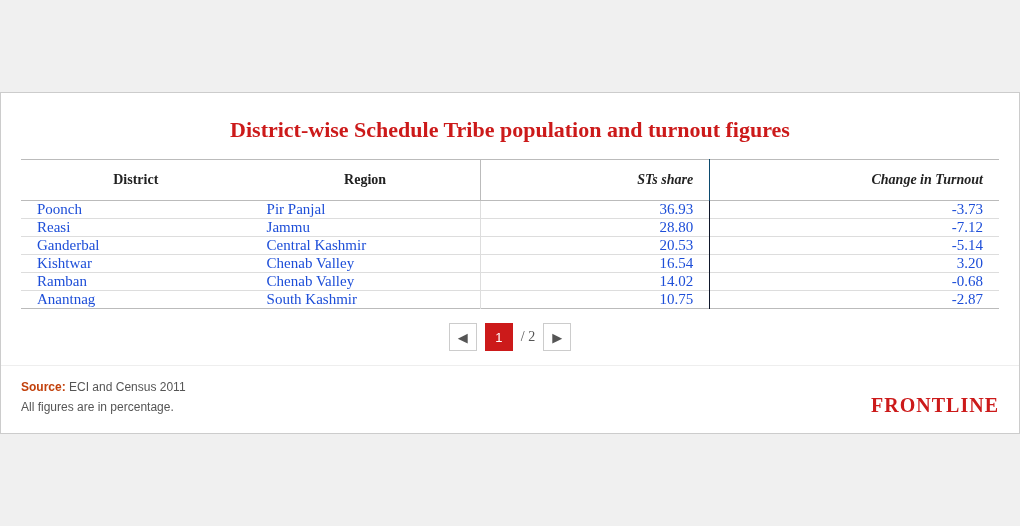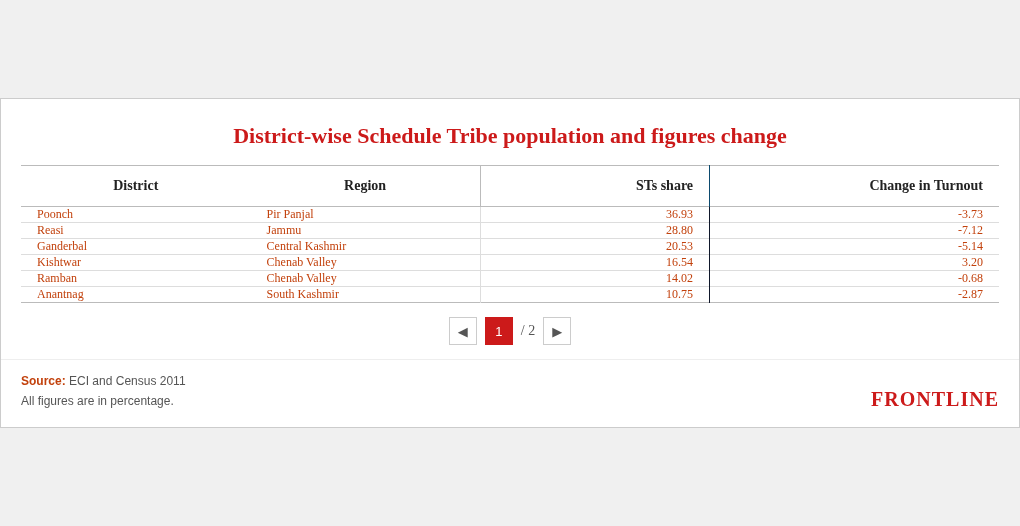--- a/index.html
+++ b/index.html
@@ -53,34 +53,35 @@
       padding: 12px 16px;
       font-size: 14px;
       font-weight: bold;
       color: #222222;
       text-align: center;
       background: #ffffff;
     }
 
     thead th.right-align {
       text-align: right;
+      font-style: italic;
     }
 
     tbody tr {
       border-bottom: 1px solid #dddddd;
     }
 
     tbody tr:last-child {
       border-bottom: 1px solid #bbbbbb;
     }
 
     tbody td {
       padding: 0 16px;
-      font-size: 12px;
-      color: #c2410c;
+      font-size: 15px;
+      color: #1d4ed8;
     }
 
     tbody td.right-align {
       text-align: right;
     }
 
     .col-district {
       width: 230px;
     }
 
@@ -168,21 +169,21 @@
       font-weight: bold;
       color: #cc1a1a;
       letter-spacing: 1px;
     }
   </style>
 </head>
 <body>
 
 <div class="container">
   <div class="title-area">
-    <h1 class="main-title">District-wise Schedule Tribe population and figures change</h1>
+    <h1 class="main-title">District-wise Schedule Tribe population and turnout figures</h1>
   </div>
 
   <div class="table-wrapper">
     <table>
       <thead>
         <tr>
           <th class="col-district">District</th>
           <th class="col-region">Region</th>
           <th class="col-sts right-align col-sts-th">STs share</th>
           <th class="col-change right-align col-change-th">Change in Turnout</th>

